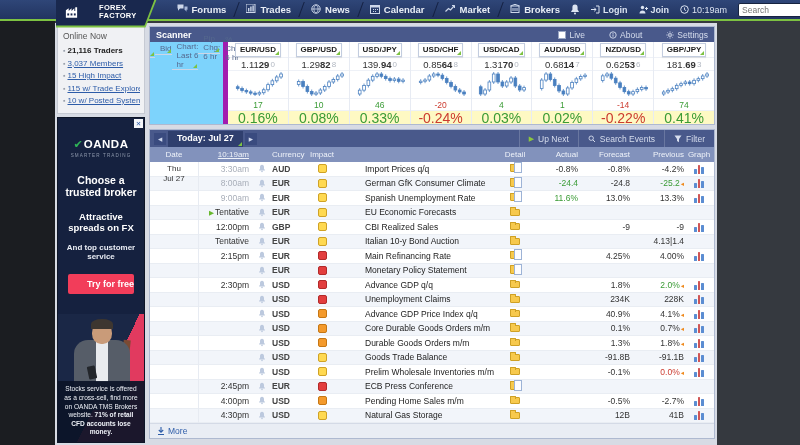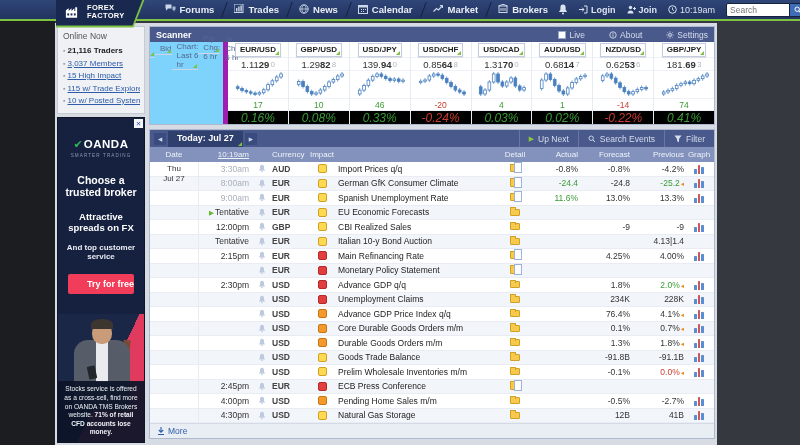--- a/index.html
+++ b/index.html
@@ -8,21 +8,21 @@
         font-family:"Liberation Sans","DejaVu Sans",sans-serif;-webkit-font-smoothing:antialiased;}
   .page:before{content:"";position:absolute;left:0;top:0;width:55px;height:100%;background:#1b1d21;}
 
   
   .topbar{position:absolute;top:0;left:0;right:0;height:21px;z-index:5;
           background:linear-gradient(#2f4678,#223460);border-bottom:2px solid #7dc242;
           display:flex;align-items:center;}
   .logo-wrap{position:relative;top:4px;margin-left:56px;background:#7dc242;
              clip-path:polygon(0 0,100% 0,calc(100% - 11px) 100%,0 100%);
              padding:0 2px 2px 0;z-index:6;flex:none;}
-  .logo{background:#19284e;height:26px;display:flex;align-items:center;gap:8px;
+  .logo{background:#19284e;height:26px;display:flex;align-items:center;gap:20px;
         padding:2px 18px 3px 8px;clip-path:polygon(0 0,100% 0,calc(100% - 10px) 100%,0 100%);}
   .logo-text{color:#fff;font-weight:bold;font-size:7.5px;line-height:8px;letter-spacing:.3px;}
   .mainnav{display:flex;align-items:center;height:21px;margin-left:10px;}
   .navitem{display:flex;align-items:center;gap:4px;padding:0 10px;height:21px;position:relative;
            color:#e8edf6;font-size:9.5px;font-weight:bold;cursor:pointer;}
   .navitem+.navitem:before{content:"";position:absolute;left:0;top:3px;width:1px;height:15px;
            background:rgba(15,25,55,.8);transform:skewX(-20deg);}
   .topbar-right{margin-left:auto;display:flex;align-items:center;gap:11px;padding-right:50px;height:21px;}
   .tb-link{display:flex;align-items:center;gap:3px;color:#dbe3f1;font-size:9px;font-weight:bold;cursor:pointer;}
   .tb-time{display:flex;align-items:center;gap:3px;color:#dbe3f1;font-size:9px;}
@@ -92,21 +92,21 @@
   .pcol{flex:1;border-right:1px solid #e7ebf3;text-align:center;min-width:0;}
   .pcol:last-child{border-right:none;}
   .prow{border-bottom:1px solid #eef1f7;display:flex;align-items:center;justify-content:center;}
   .h16{height:16px;}.h13{height:13px;}.h28{height:28px;}.h12{height:12px;}
   .pchip{background:#fff;border:1px solid #c3cddf;font-size:8px;font-weight:bold;color:#222;
          padding:1px 4px 2px;box-shadow:0 1px 1px rgba(0,0,0,.08);cursor:pointer;}
   .bid{font-size:9.5px;color:#333;cursor:pointer;}
   .bid b{font-weight:bold;}
   .bid .sub{color:#b2b8c2;font-size:8px;margin-left:1px;}
   .pip{font-size:8.5px;}
-  .pctrow{background:#000000;border-bottom:none;font-size:12px;font-style:italic;}
+  .pctrow{background:#fef9c3;border-bottom:none;font-size:14px;}
   .up{color:#3a9b35;}.down{color:#cc3b2f;}
 
   
   .cal-titlebar{height:17px;background:#49598b;display:flex;align-items:center;padding:0 0 0 4px;gap:2px;}
   .cal-navbtn{width:12px;height:12px;background:#3a4b7f;color:#cfd8ec;font-size:5.5px;line-height:12px;
               text-align:center;cursor:pointer;}
   .cal-chip{background:#2f3f6e;color:#fff;font-weight:bold;font-size:9px;padding:2.5px 9px 3.5px;cursor:pointer;}
   .cal-tools{margin-left:auto;display:flex;height:100%;}
   .cal-tool{display:flex;align-items:center;gap:4px;padding:0 9px;font-size:8.5px;color:#d7deee;
             border-left:1px solid rgba(255,255,255,.18);cursor:pointer;}
@@ -136,21 +136,21 @@
   .c-time.muted{color:#a8aeb9;}
   .nextmark{color:#68b82e;font-size:6.5px;margin-right:1px;}
   .c-alert{width:16px;flex:none;display:flex;justify-content:center;cursor:pointer;}
   .c-cur{width:36px;flex:none;font-weight:bold;color:#444;padding-left:2px;}
   .c-imp{width:32px;flex:none;display:flex;justify-content:center;}
   .imp{width:9px;height:9px;border-radius:2px;display:inline-block;cursor:pointer;}
   .imp.yellow{background:#ffd951;border:1px solid #cfa226;}
   .imp.orange{background:#f49a2c;border:1px solid #c67714;}
   .imp.red{background:#e33e3e;border:1px solid #b22a2a;}
   .c-event{flex:1;min-width:0;color:#222;white-space:nowrap;overflow:hidden;text-overflow:ellipsis;
-           padding-right:4px;cursor:pointer;}
+           padding-right:4px;cursor:pointer;margin-left:27px;}
   .c-detail{width:30px;flex:none;display:flex;justify-content:center;}
   .folder{width:10px;height:7px;background:#f7c94d;border:1px solid #cfa125;border-radius:1px;
           position:relative;display:inline-block;cursor:pointer;}
   .folder:before{content:"";position:absolute;top:-2.5px;left:-1px;width:4px;height:2px;background:#f7c94d;
           border:1px solid #cfa125;border-bottom:none;border-radius:1px 1px 0 0;}
   .folder.open:after{content:"";position:absolute;right:-3px;top:-4px;width:6px;height:9px;
           background:#fdfdff;border:1px solid #9db3d6;}
   .c-act{width:48px;flex:none;text-align:right;color:#333;}
   .c-fc{width:52px;flex:none;text-align:right;color:#333;}
   .c-prev{width:54px;flex:none;text-align:right;color:#333;white-space:nowrap;}
@@ -964,21 +964,21 @@
               </span>
               <span class="c-cur">USD</span>
               <span class="c-imp">
                 <span class="imp orange"></span>
               </span>
               <span class="c-event">Advance GDP Price Index q/q</span>
               <span class="c-detail">
                 <span class="folder"></span>
               </span>
               <span class="c-act "></span>
-              <span class="c-fc">76.4%</span>
+              <span class="c-fc">40.9%</span>
               <span class="c-prev ">4.1%<span class="rev">◂</span></span>
               <span class="c-graph">
                 <span class="gico">
                   <i class="b1"></i>
                   <i class="b2"></i>
                   <i class="b3"></i>
                 </span>
               </span>
             </div>
             <div class="crow alt">

